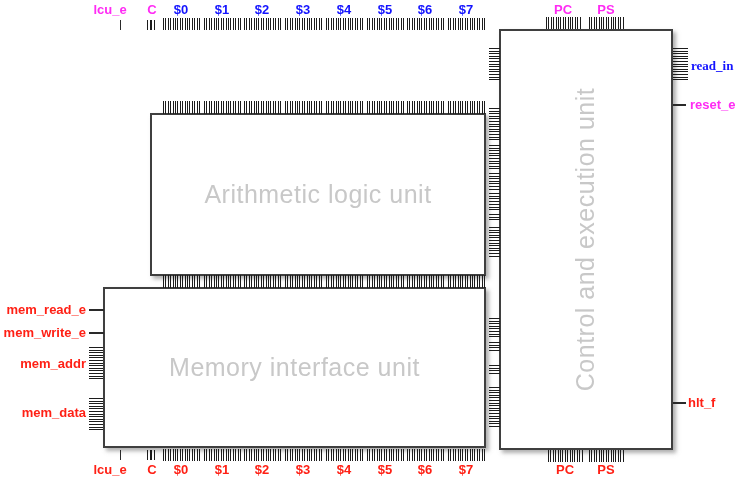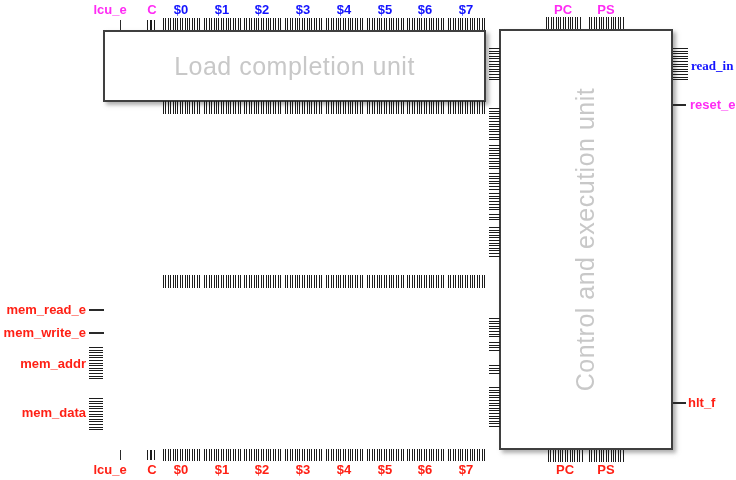--- a/index.html
+++ b/index.html
@@ -36,25 +36,28 @@
     background:repeating-linear-gradient(to right,#1c1c1c 0,#1c1c1c 1.4px,transparent 1.4px,transparent 3.4px);
   }
   .pin1h{position:absolute;width:1.5px;background:#2a2a2a;} 
   .pin1v{position:absolute;height:1.5px;background:#2a2a2a;} 
 </style>
 </head>
 <body>
 
 <div id="stage">
 
-  <div class="block" style="left:103px;top:30px;width:383px;height:72px;">
-    <span class="block-label">Load completion unit</span>
+
+  <div class="block" style="left:150px;top:113px;width:336px;height:163px;">
+    <span class="block-label">Arithmetic logic unit</span>
   </div>
 
-
+  <div class="block" style="left:103px;top:287px;width:383px;height:161px;">
+    <span class="block-label">Memory interface unit</span>
+  </div>
 
   <div class="block vwrap" style="left:499px;top:29px;width:174px;height:421px;">
     <span class="block-label">Control and execution unit</span>
   </div>
 
   <div class="pin-label magenta center" style="left:110px;top:3px;">lcu_e</div>
   <div class="pin-label magenta center" style="left:152px;top:3px;">C</div>
   <div class="pin-label blue center" style="left:181px;top:3px;">$0</div>
   <div class="pin-label blue center" style="left:222px;top:3px;">$1</div>
   <div class="pin-label blue center" style="left:262px;top:3px;">$2</div>

